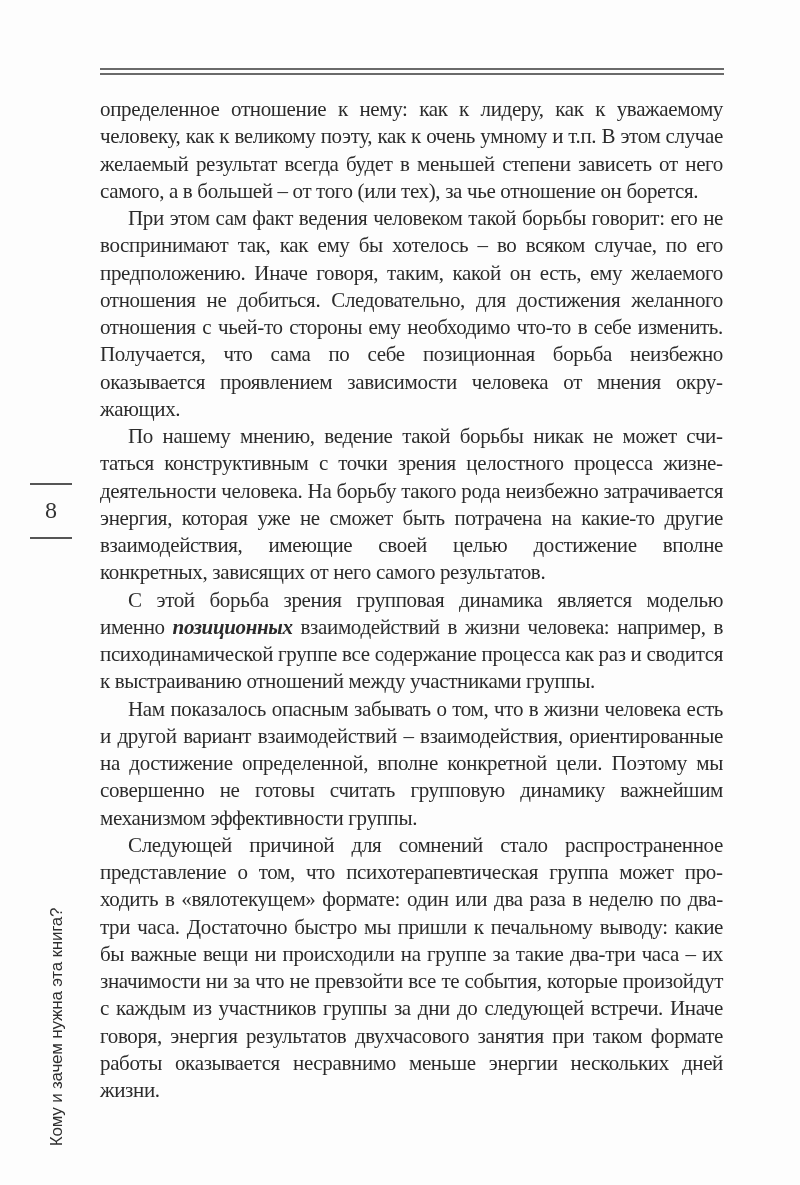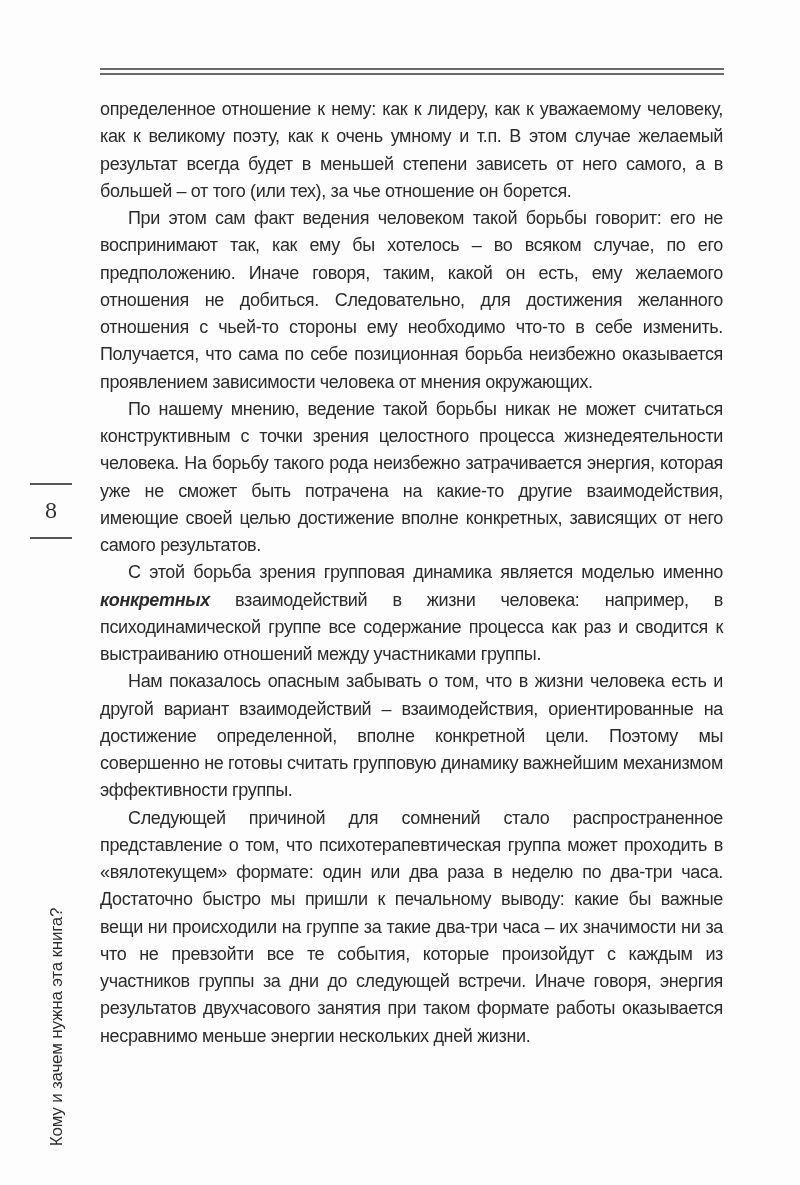--- a/index.html
+++ b/index.html
@@ -22,24 +22,25 @@
       width: 624px;
       height: 3px;
       border-top: 2px solid #6a6a6a;
       border-bottom: 2px solid #6a6a6a;
     }
     .text-block {
       position: absolute;
       left: 100px;
       top: 96px;
       width: 623px;
-      font-size: 18px;
+      font-size: 21px;
       line-height: 27.25px;
       letter-spacing: -0.35px;
       word-spacing: 0px;
+      font-family: Liberation Serif, serif;
     }
     .text-block p {
       margin: 0;
       text-align: justify;
       text-indent: 28px;
       hyphens: manual;
     }
     .text-block p.continued {
       text-indent: 0;
     }
@@ -88,21 +89,21 @@
   </style>
 </head>
 <body>
 
 <div class="header-rule"></div>
 
 <div class="text-block">
   <p class="continued">определенное отношение к нему: как к лидеру, как к уважаемому человеку, как к великому поэту, как к очень умному и т.п. В этом слу­чае желаемый результат всегда будет в меньшей степени зависеть от него самого, а в большей – от того (или тех), за чье отношение он борется.</p>
   <p>При этом сам факт ведения человеком такой борьбы говорит: его не воспринимают так, как ему бы хотелось – во всяком случае, по его предположению. Иначе говоря, таким, какой он есть, ему желаемого отношения не добиться. Следовательно, для достижения желанного отношения с чьей-то стороны ему необходимо что-то в себе изме­нить. Получается, что сама по себе позиционная борьба неизбежно оказывается проявлением зависимости человека от мнения окру­жающих.</p>
   <p>По нашему мнению, ведение такой борьбы никак не может счи­таться конструктивным с точки зрения целостного процесса жизне­деятельности человека. На борьбу такого рода неизбежно затрачи­вается энергия, которая уже не сможет быть потрачена на какие-то другие взаимодействия, имеющие своей целью достижение вполне конкретных, зависящих от него самого результатов.</p>
-  <p><span>С этой борьба зрения групповая динамика является моделью именно </span><span class="emph">конкретных</span><span> взаимодействий в жизни человека: например, в психодинамической группе все содержание процесса как раз и сводится к выстраиванию отношений между участниками группы.</span></p>
+  <p><span>С этой борьба зрения групповая динамика является моделью именно </span><span class="emph">позиционных</span><span> взаимодействий в жизни человека: например, в психодинамической группе все содержание процесса как раз и сводится к выстраиванию отношений между участниками группы.</span></p>
   <p>Нам показалось опасным забывать о том, что в жизни человека есть и другой вариант взаимодействий – взаимодействия, ориенти­рованные на достижение определенной, вполне конкретной цели. Поэтому мы совершенно не готовы считать групповую динамику важнейшим механизмом эффективности группы.</p>
   <p>Следующей причиной для сомнений стало распространенное представление о том, что психотерапевтическая группа может про­ходить в «вялотекущем» формате: один или два раза в неделю по два-три часа. Достаточно быстро мы пришли к печальному выводу: какие бы важные вещи ни происходили на группе за такие два-три часа – их значимости ни за что не превзойти все те события, которые произойдут с каждым из участников группы за дни до следующей встречи. Иначе говоря, энергия результатов двухчасового занятия при таком формате работы оказывается несравнимо меньше энер­гии нескольких дней жизни.</p>
 </div>
 
 <div class="page-number-block">
   <div class="rule top"></div>
   <div class="page-number">8</div>
   <div class="rule bottom"></div>
 </div>
 

